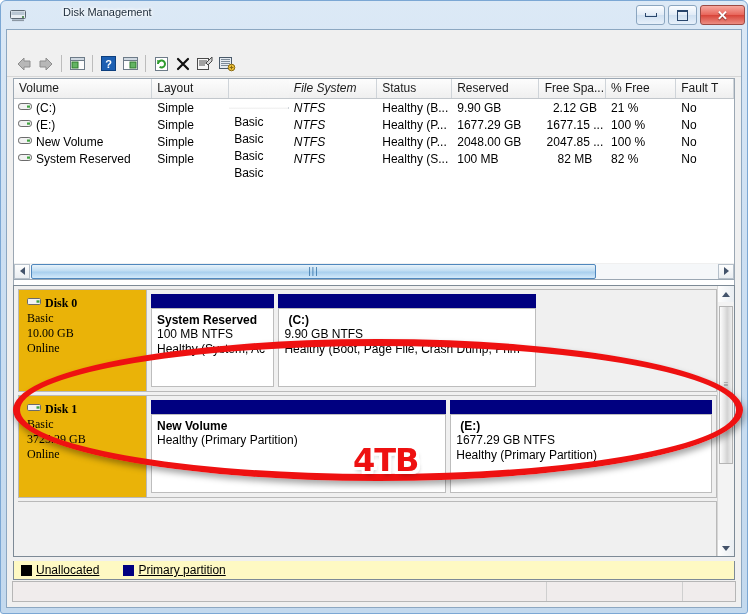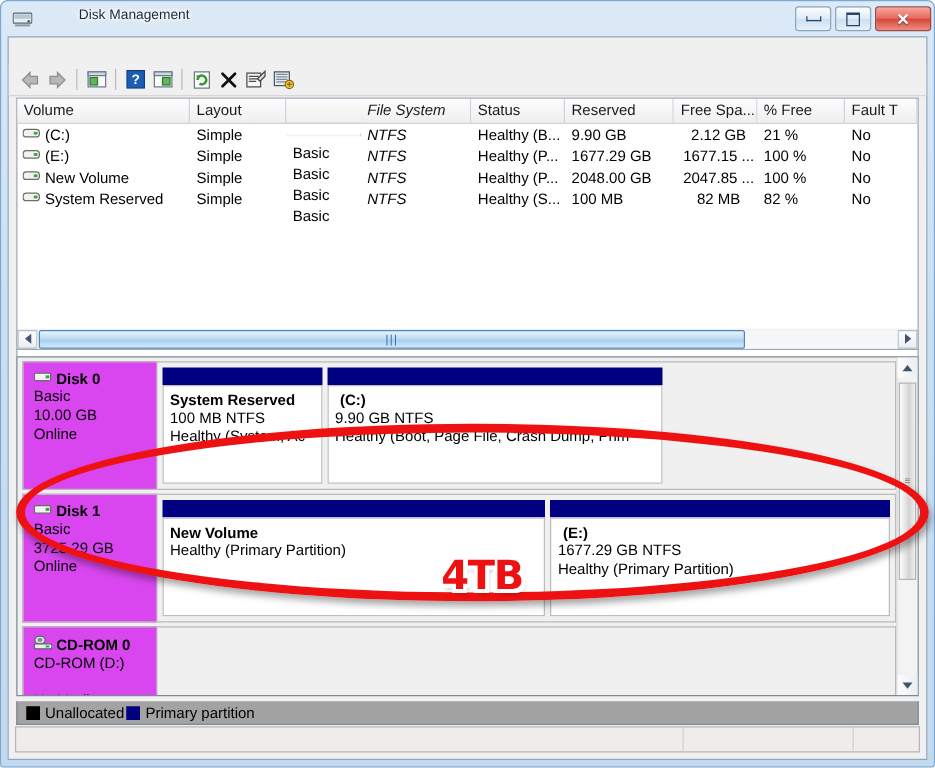--- a/index.html
+++ b/index.html
@@ -180,25 +180,26 @@
     position: absolute; left: 0; top: 0; right: 17px; bottom: 0;
     padding: 3px 0 0 4px;
     box-sizing: border-box;
   }
   .disk-row {
     display: flex;
     height: 103px;
     margin-bottom: 3px;
   }
   .disk-info {
-    width: 108px; flex: 0 0 auto;
+    width: 129px; flex: 0 0 auto;
     box-sizing: border-box;
     border: 1px solid #b9b9b9;
-    background: #d946ef;
+    background: #eab308;
     padding: 6px 0 0 8px;
+    font-family: Liberation Serif, serif;
   }
   .disk-title { font-weight: bold; font-size: 12px; display: flex; align-items: center; gap: 3px; }
   .disk-meta { font-size: 12px; line-height: 15px; }
   .disk-bars {
     flex: 1 1 auto;
     box-sizing: border-box;
     border: 1px solid #b9b9b9;
     border-left: none;
     background: #f0f0f0;
     padding: 4px;
@@ -243,27 +244,28 @@
     border: 1px solid #b4b4b4;
     box-sizing: border-box;
     display: flex; align-items: center; justify-content: center;
     cursor: pointer;
   }
   .vgrip { color: #808080; font-size: 8px; line-height: 2px; font-family: "Liberation Sans", sans-serif;}
 
   
   .legend {
     position: absolute; left: 6px; right: 6px; bottom: 27px; height: 19px;
-    background: #a3a3a3;
+    background: #fef9c3;
     border: 1px solid #7d8a96;
     border-top: none;
     box-sizing: border-box;
     display: flex; align-items: center;
     padding-left: 7px;
-    gap: 2px;
+    gap: 24px;
+    text-decoration: underline;
   }
   .leg-item { display: flex; align-items: center; gap: 4px; font-size: 12px; }
   .swatch { width: 11px; height: 11px; }
 
   
   .statusbar {
     position: absolute; left: 5px; right: 5px; bottom: 5px; height: 21px;
     background: #f0ecec;
     border: 1px solid #b6b6b6;
     box-sizing: border-box;
@@ -574,36 +576,20 @@
               <div class="part-body">
                 <div class="part-name" style="padding-left:4px">(E:)</div>
                 <div class="part-line">1677.29 GB NTFS</div>
                 <div class="part-line">Healthy (Primary Partition)</div>
               </div>
             </div>
           </div>
         </div>
 
         <div class="disk-row">
-          <div class="disk-info">
-            <div class="disk-title">
-              <span>
-                <svg width="15" height="12" viewBox="0 0 15 12">
-                  <ellipse cx="5" cy="4" rx="4.2" ry="3.2" fill="#d9dde2" stroke="#59636d"></ellipse>
-                  <ellipse cx="5" cy="4" rx="1.2" ry="0.9" fill="#ffffff" stroke="#59636d"></ellipse>
-                  <rect x="0.5" y="7" width="14" height="4" rx="1" fill="#eceff2" stroke="#59636d"></rect>
-                  <rect x="9.5" y="8.4" width="3" height="1.6" fill="#3fa23f"></rect>
-                </svg>
-              </span>
-              <span>CD-ROM 0</span>
-            </div>
-            <div class="disk-meta">CD-ROM (D:)</div>
-            <div class="disk-meta">&nbsp;</div>
-            <div class="disk-meta">No Media</div>
-          </div>
           <div class="cd-empty"></div>
         </div>
 
       </div>
 
       <div class="vscroll">
         <div class="vs-arrow">
             <i class="arrow-gl arr-u"></i>
           </div>
         <div class="vs-thumb">

